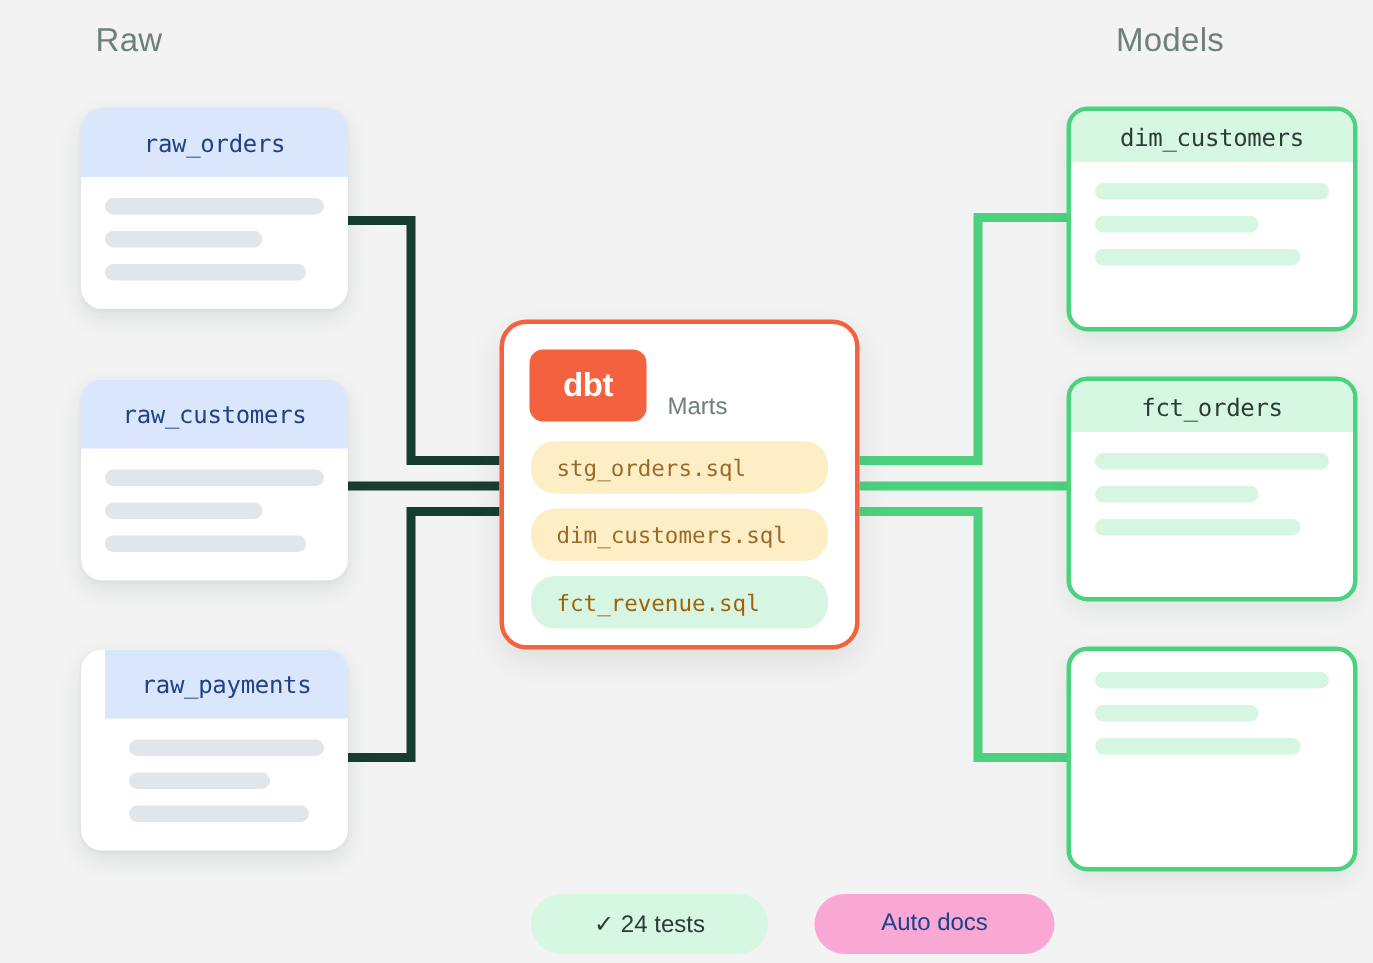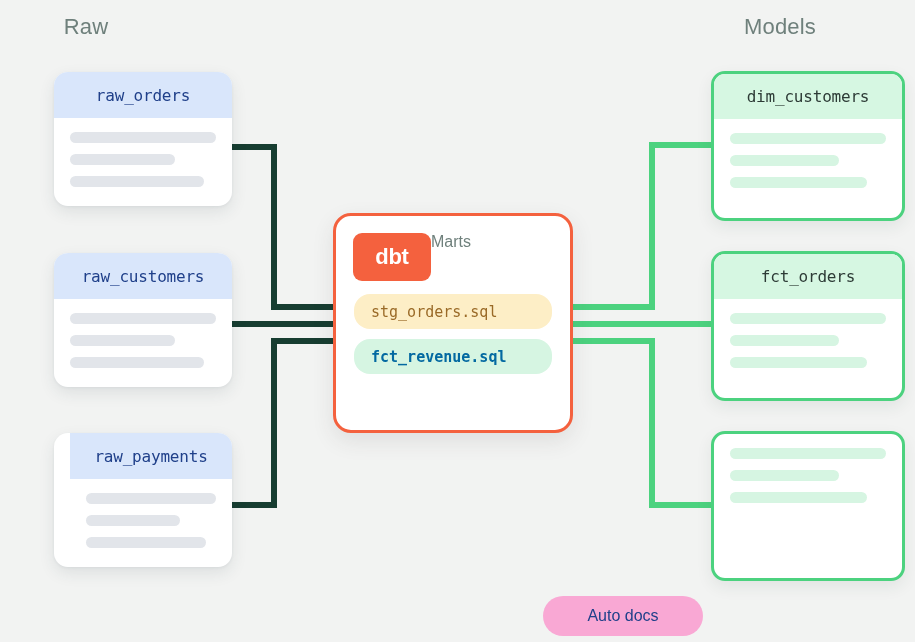--- a/index.html
+++ b/index.html
@@ -89,42 +89,42 @@
   
   .card-mart {
     width: 194px;
     height: 150px;
     border: 3px solid #4cd27f;
     box-shadow: 0 6px 16px rgba(40,70,55,0.08);
   }
   .card-mart .node-head {
     background: #d6f7e2;
     color: #2d3b36;
-    height: 45px;
+    height: 34px;
   }
   .card-mart .bar { background: #d6f5e2; }
 
   
   #dbt-card {
     position: absolute;
     left: 333px;
     top: 213px;
     width: 240px;
     height: 220px;
     box-sizing: border-box;
     background: #ffffff;
     border: 3px solid #f4613e;
     border-radius: 18px;
     box-shadow: 0 8px 22px rgba(60,50,45,0.10);
     overflow: hidden;
   }
   #dbt-header {
     display: flex;
-    align-items: flex-start;
-    gap: 0;
+    align-items: flex-end;
+    gap: 14px;
     padding: 17px 0 0 17px;
   }
   #dbt-logo {
     width: 78px;
     height: 48px;
     background: #f4613e;
     border-radius: 9px;
     display: flex;
     align-items: center;
     justify-content: center;
@@ -150,21 +150,21 @@
     border-radius: 16px;
     display: flex;
     align-items: center;
     padding-left: 17px;
     box-sizing: border-box;
     font-family: "DejaVu Sans Mono", monospace;
     font-size: 15px;
     white-space: nowrap;
   }
   .pill-amber { background: #fdeec6; color: #9a6a27; }
-  .pill-green { background: #d6f5e2; color: #0369a1; font-weight: bold; }
+  .pill-green { background: #d6f5e2; color: #a16207; }
 
   
   .badge {
     position: absolute;
     height: 40px;
     border-radius: 20px;
     display: flex;
     align-items: center;
     justify-content: center;
     font-size: 16px;
@@ -234,20 +234,21 @@
     </div>
   </div>
 
   <div id="dbt-card">
     <div id="dbt-header">
       <div id="dbt-logo">dbt</div>
       <div id="dbt-models-label">Marts</div>
     </div>
     <div id="model-list">
       <div class="model-pill pill-amber">stg_orders.sql</div>
+      <div class="model-pill pill-amber">dim_customers.sql</div>
       <div class="model-pill pill-green">fct_revenue.sql</div>
     </div>
   </div>
 
   <div class="node-card card-mart" style="left:711px; top:71px;">
     <div class="node-head">dim_customers</div>
     <div class="node-body">
       <div class="bar" style="width:100%"></div>
       <div class="bar" style="width:70%"></div>
       <div class="bar" style="width:88%"></div>
@@ -264,15 +265,16 @@
   </div>
 
   <div class="node-card card-mart" style="left:711px; top:431px;">
     <div class="node-body">
       <div class="bar" style="width:100%"></div>
       <div class="bar" style="width:70%"></div>
       <div class="bar" style="width:88%"></div>
     </div>
   </div>
 
+  <div class="badge" id="badge-tests">✓ 24 tests</div>
   <div class="badge" id="badge-docs">Auto docs</div>
 
 </div>
 
 </body></html>

